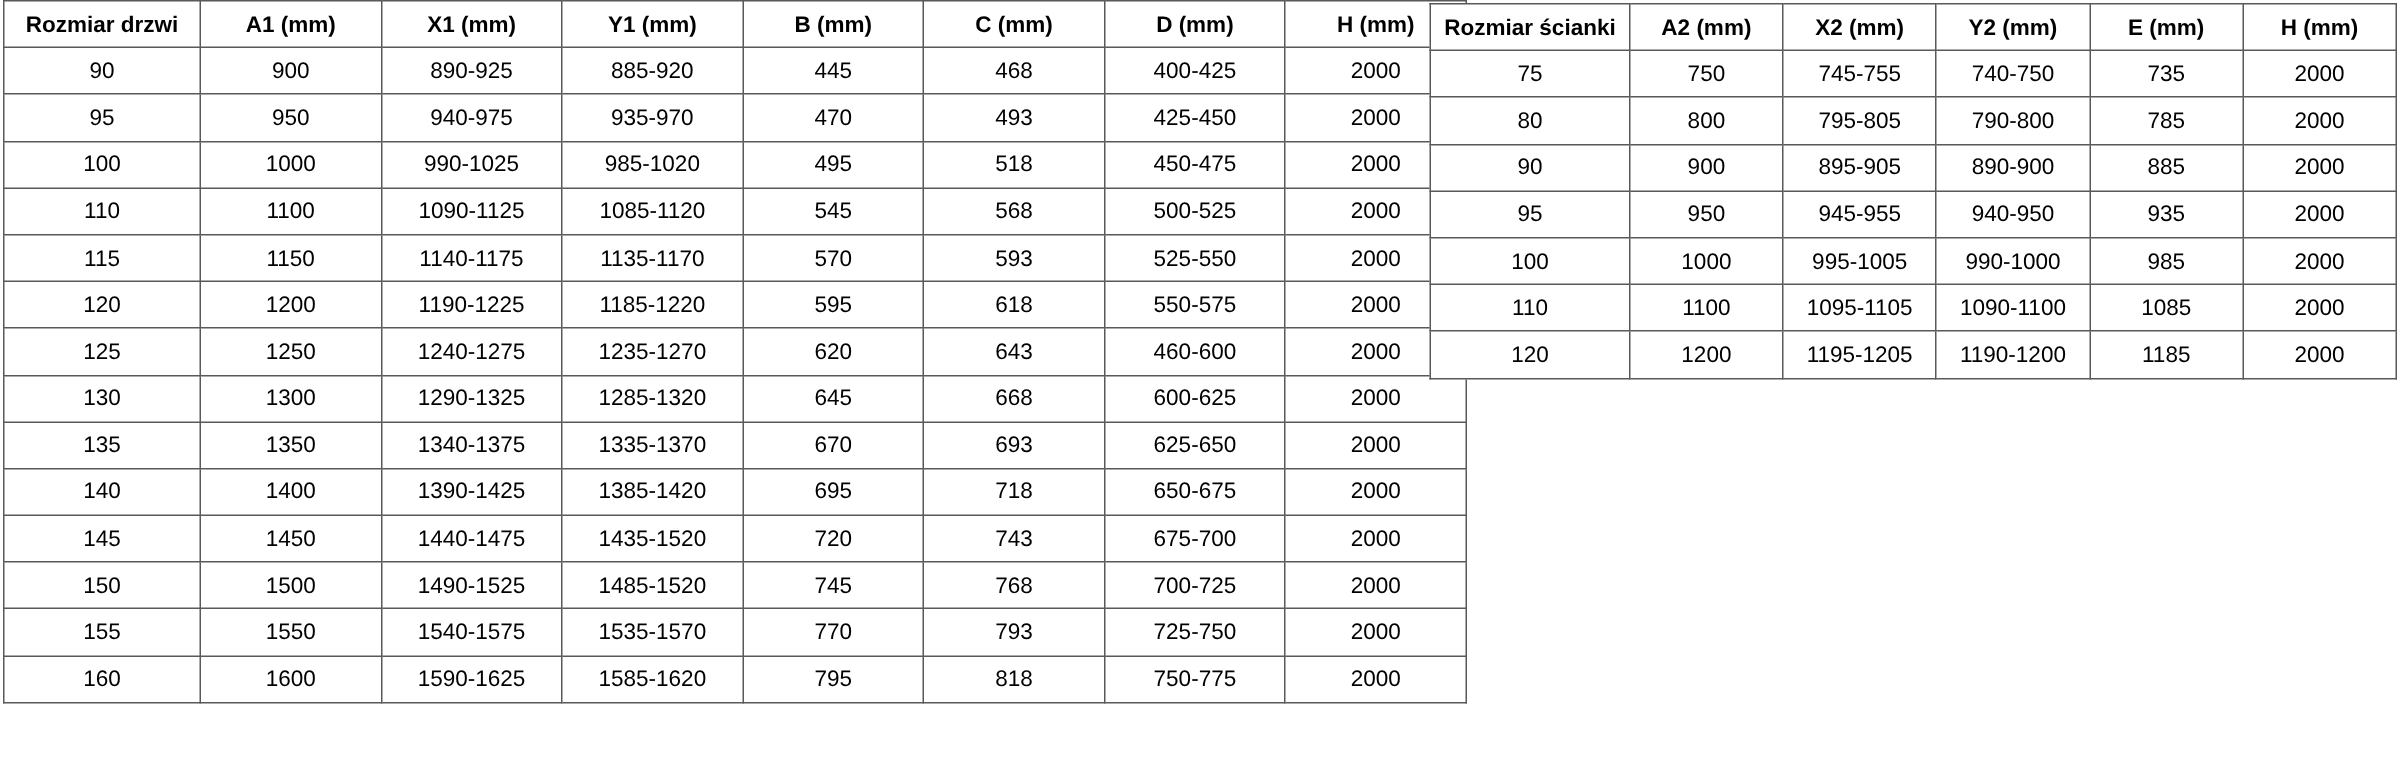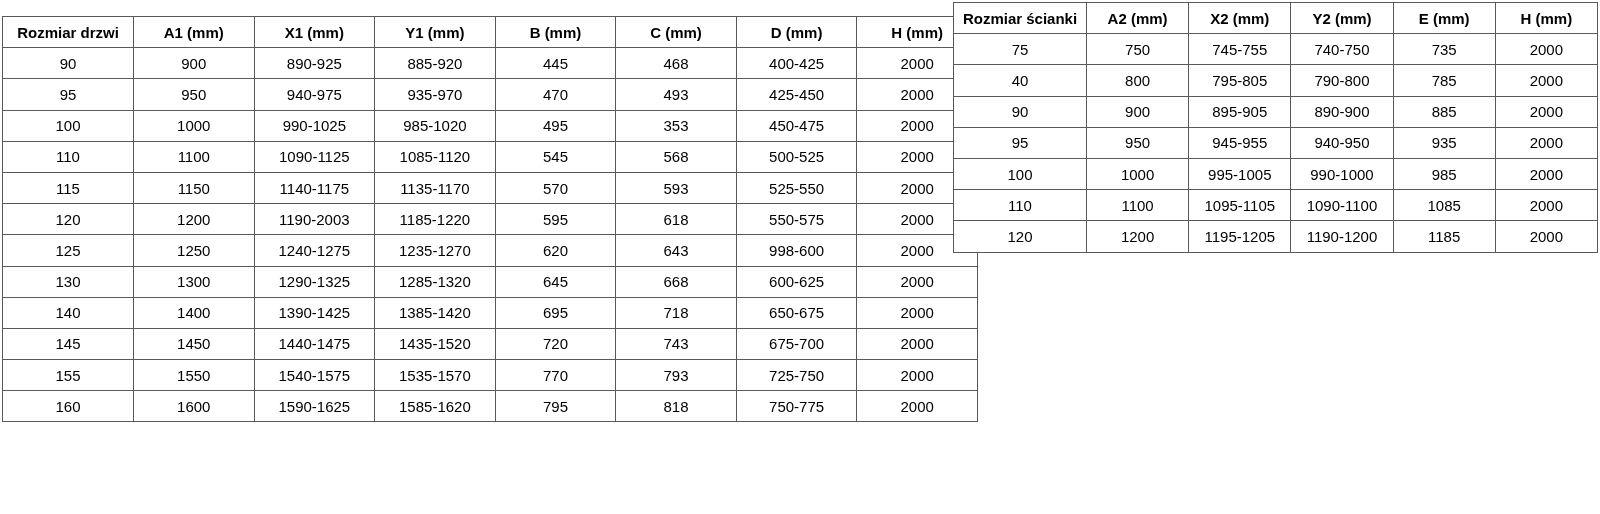--- a/index.html
+++ b/index.html
@@ -30,21 +30,21 @@
     height: 30.2px;
     white-space: nowrap;
     overflow: hidden;
   }
   th {
     font-weight: bold;
     font-size: 15px;
   }
   #left-table {
     left: 2px;
-    top: 16px;
+    top: 0;
     width: 976px;
   }
   #right-table {
     left: 953px;
     top: 2px;
     width: 645px;
   }
   col.first-col-left  { width: 131px; }
   col.first-col-right { width: 133px; }
 </style>
@@ -94,21 +94,21 @@
         <td>493</td>
         <td>425-450</td>
         <td>2000</td>
       </tr>
       <tr>
         <td>100</td>
         <td>1000</td>
         <td>990-1025</td>
         <td>985-1020</td>
         <td>495</td>
-        <td>353</td>
+        <td>518</td>
         <td>450-475</td>
         <td>2000</td>
       </tr>
       <tr>
         <td>110</td>
         <td>1100</td>
         <td>1090-1125</td>
         <td>1085-1120</td>
         <td>545</td>
         <td>568</td>
@@ -121,65 +121,85 @@
         <td>1140-1175</td>
         <td>1135-1170</td>
         <td>570</td>
         <td>593</td>
         <td>525-550</td>
         <td>2000</td>
       </tr>
       <tr>
         <td>120</td>
         <td>1200</td>
-        <td>1190-2003</td>
+        <td>1190-1225</td>
         <td>1185-1220</td>
         <td>595</td>
         <td>618</td>
         <td>550-575</td>
         <td>2000</td>
       </tr>
       <tr>
         <td>125</td>
         <td>1250</td>
         <td>1240-1275</td>
         <td>1235-1270</td>
         <td>620</td>
         <td>643</td>
-        <td>998-600</td>
+        <td>460-600</td>
         <td>2000</td>
       </tr>
       <tr>
         <td>130</td>
         <td>1300</td>
         <td>1290-1325</td>
         <td>1285-1320</td>
         <td>645</td>
         <td>668</td>
         <td>600-625</td>
         <td>2000</td>
       </tr>
       <tr>
+        <td>135</td>
+        <td>1350</td>
+        <td>1340-1375</td>
+        <td>1335-1370</td>
+        <td>670</td>
+        <td>693</td>
+        <td>625-650</td>
+        <td>2000</td>
+      </tr>
+      <tr>
         <td>140</td>
         <td>1400</td>
         <td>1390-1425</td>
         <td>1385-1420</td>
         <td>695</td>
         <td>718</td>
         <td>650-675</td>
         <td>2000</td>
       </tr>
       <tr>
         <td>145</td>
         <td>1450</td>
         <td>1440-1475</td>
         <td>1435-1520</td>
         <td>720</td>
         <td>743</td>
         <td>675-700</td>
+        <td>2000</td>
+      </tr>
+      <tr>
+        <td>150</td>
+        <td>1500</td>
+        <td>1490-1525</td>
+        <td>1485-1520</td>
+        <td>745</td>
+        <td>768</td>
+        <td>700-725</td>
         <td>2000</td>
       </tr>
       <tr>
         <td>155</td>
         <td>1550</td>
         <td>1540-1575</td>
         <td>1535-1570</td>
         <td>770</td>
         <td>793</td>
         <td>725-750</td>
@@ -220,21 +240,21 @@
   <tbody>
       <tr>
         <td>75</td>
         <td>750</td>
         <td>745-755</td>
         <td>740-750</td>
         <td>735</td>
         <td>2000</td>
       </tr>
       <tr>
-        <td>40</td>
+        <td>80</td>
         <td>800</td>
         <td>795-805</td>
         <td>790-800</td>
         <td>785</td>
         <td>2000</td>
       </tr>
       <tr>
         <td>90</td>
         <td>900</td>
         <td>895-905</td>

